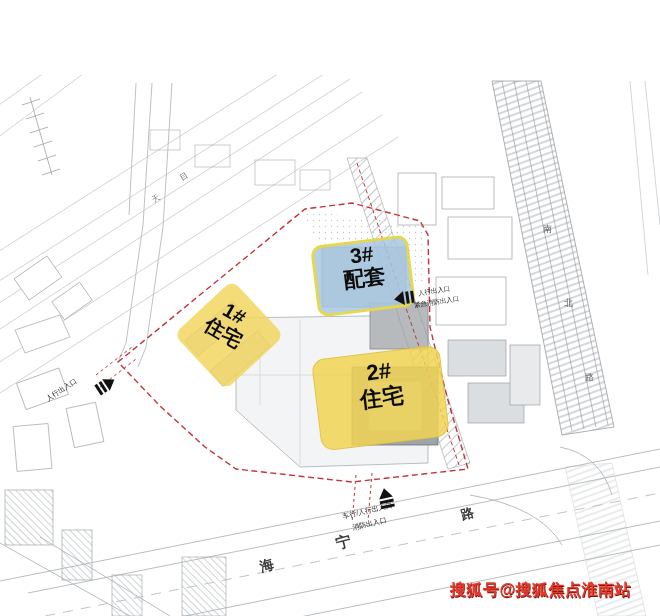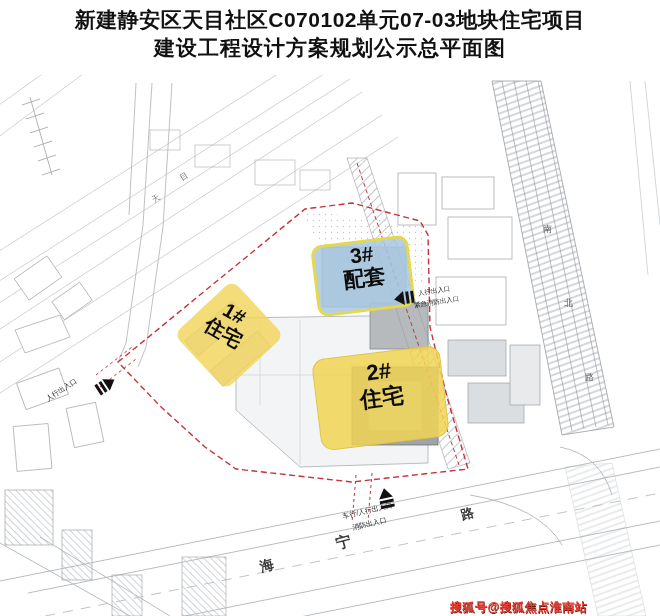--- a/index.html
+++ b/index.html
@@ -49,32 +49,28 @@
   #rd-ning{left:336px;top:458px;font-size:15px;transform:rotate(-15deg);}
   #rd-lu{left:461px;top:430px;font-size:13px;transform:rotate(-15deg);}
   .rde{position:absolute;color:#555;font-size:9px;}
   #rde-1{left:543px;top:148px;}
   #rde-2{left:564px;top:222px;}
   #rde-3{left:585px;top:296px;}
   .rdn{position:absolute;color:#777;font-size:8px;transform:rotate(-33deg);}
   #rdn-1{left:152px;top:118px;}
   #rdn-2{left:180px;top:96px;}
   
-  #wm{position:absolute;left:450px;top:524px;font-size:12px;font-weight:bold;
+  #wm{position:absolute;left:450px;top:505px;font-size:16px;font-weight:bold;
       color:#e4392c;letter-spacing:.5px;text-shadow:.6px .6px 0 #7a150c;}
 </style>
 </head>
 <body>
 
 <div id="stage">
 
-  <div id="title">
-    <div class="t1">新建静安区天目社区C070102单元07-03地块住宅项目</div>
-    <div class="t2">建设工程设计方案规划公示总平面图</div>
-  </div>
 
   <div id="plan">
 
     <svg width="660" height="541" viewBox="0 0 660 541">
       <defs>
         <pattern id="rail" width="6" height="6" patternUnits="userSpaceOnUse" patternTransform="rotate(-20)">
           <line x1="0" y1="3" x2="6" y2="3" stroke="#abb0b5" stroke-width="1"></line>
         </pattern>
         <pattern id="hatchA" width="7" height="7" patternUnits="userSpaceOnUse" patternTransform="rotate(45)">
           <line x1="3.5" y1="0" x2="3.5" y2="7" stroke="#b4b9bd" stroke-width=".8"></line>

